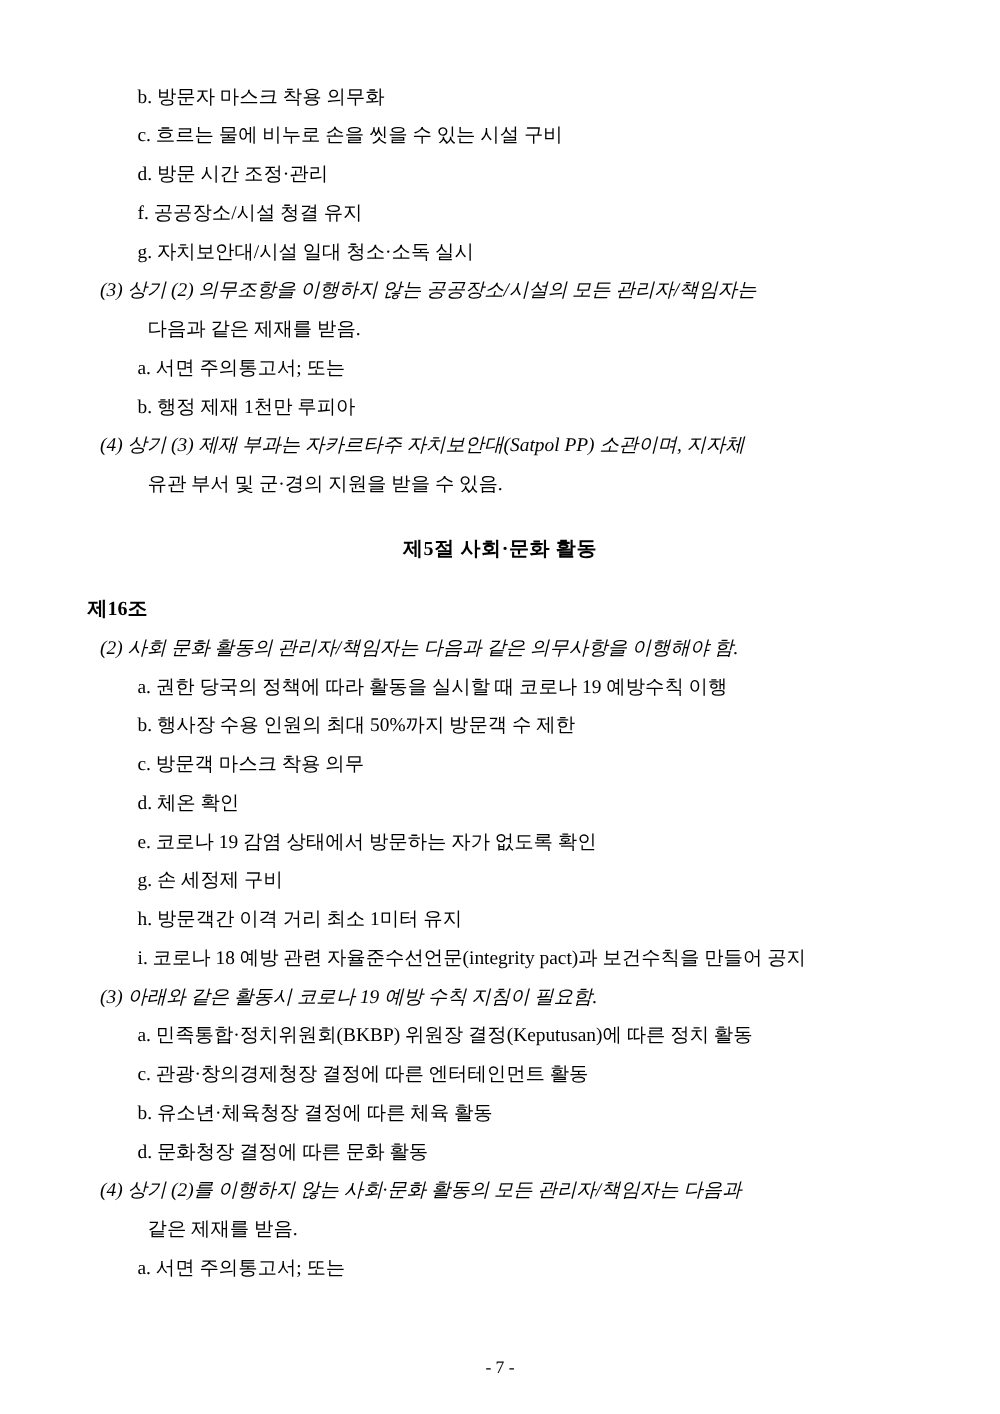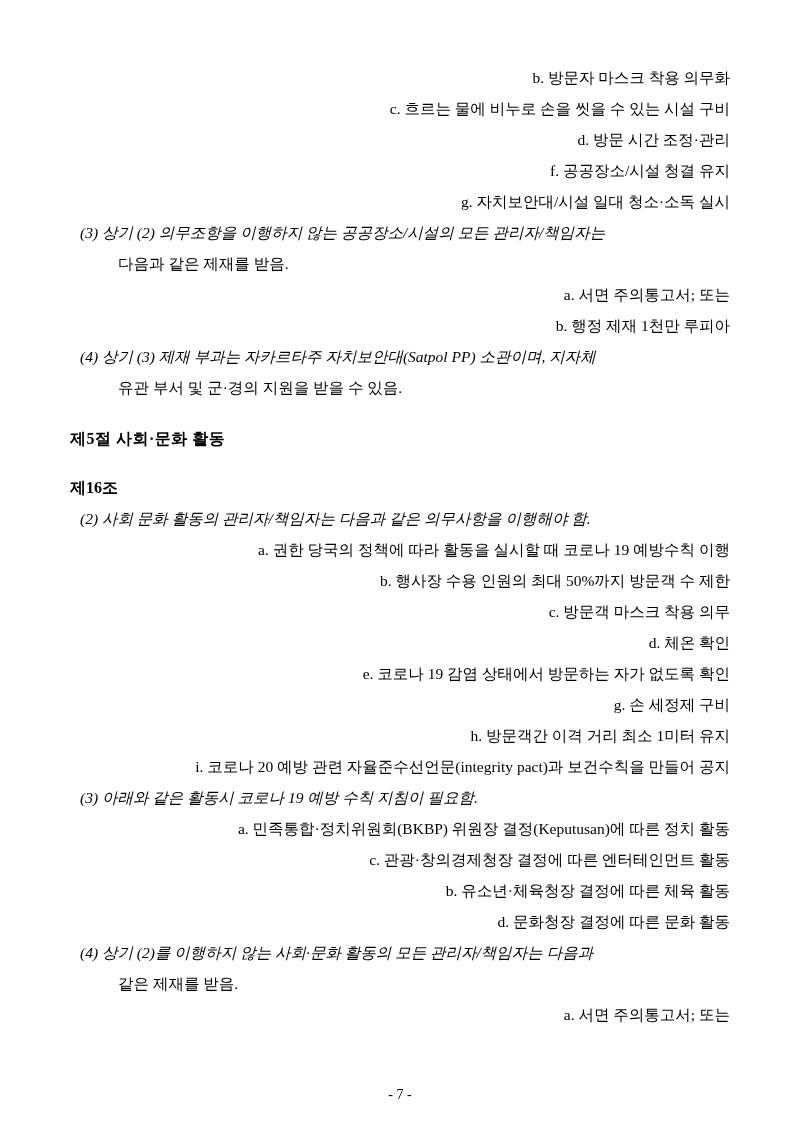--- a/index.html
+++ b/index.html
@@ -31,24 +31,23 @@
   .lvl-num {            
     padding-left: 10px;
     text-indent: 0;
     font-style: italic;
   }
   .lvl-num-cont {       
     padding-left: 48px;
   }
   .lvl-alpha {          
     padding-left: 40px;
-    text-align: right;
   }
   .section-heading {
-    text-align: left;
+    text-align: center;
     font-weight: bold;
     font-size: 16px;
     margin-top: 26px;
     margin-bottom: 22px;
     letter-spacing: 0.5px;
   }
   .article-heading {
     font-weight: bold;
     font-size: 16px;
     line-height: 31px;
@@ -83,21 +82,21 @@
       <div class="section-heading">제5절 사회·문화 활동</div>
       <div class="article-heading">제16조</div>
       <div class="line lvl-num">(2) 사회 문화 활동의 관리자/책임자는 다음과 같은 의무사항을 이행해야 함.</div>
       <div class="line lvl-alpha">a. 권한 당국의 정책에 따라 활동을 실시할 때 코로나 19 예방수칙 이행</div>
       <div class="line lvl-alpha">b. 행사장 수용 인원의 최대 50%까지 방문객 수 제한</div>
       <div class="line lvl-alpha">c. 방문객 마스크 착용 의무</div>
       <div class="line lvl-alpha">d. 체온 확인</div>
       <div class="line lvl-alpha">e. 코로나 19 감염 상태에서 방문하는 자가 없도록 확인</div>
       <div class="line lvl-alpha">g. 손 세정제 구비</div>
       <div class="line lvl-alpha">h. 방문객간 이격 거리 최소 1미터 유지</div>
-      <div class="line lvl-alpha">i. 코로나 20 예방 관련 자율준수선언문(integrity pact)과 보건수칙을 만들어 공지</div>
+      <div class="line lvl-alpha">i. 코로나 18 예방 관련 자율준수선언문(integrity pact)과 보건수칙을 만들어 공지</div>
       <div class="line lvl-num">(3) 아래와 같은 활동시 코로나 19 예방 수칙 지침이 필요함.</div>
       <div class="line lvl-alpha">a. 민족통합·정치위원회(BKBP) 위원장 결정(Keputusan)에 따른 정치 활동</div>
       <div class="line lvl-alpha">c. 관광·창의경제청장 결정에 따른 엔터테인먼트 활동</div>
       <div class="line lvl-alpha">b. 유소년·체육청장 결정에 따른 체육 활동</div>
       <div class="line lvl-alpha">d. 문화청장 결정에 따른 문화 활동</div>
       <div class="line lvl-num">(4) 상기 (2)를 이행하지 않는 사회·문화 활동의 모든 관리자/책임자는 다음과</div>
       <div class="line lvl-num-cont">같은 제재를 받음.</div>
       <div class="line lvl-alpha">a. 서면 주의통고서; 또는</div>
     </div>
   <div class="footer">- 7 -</div>

